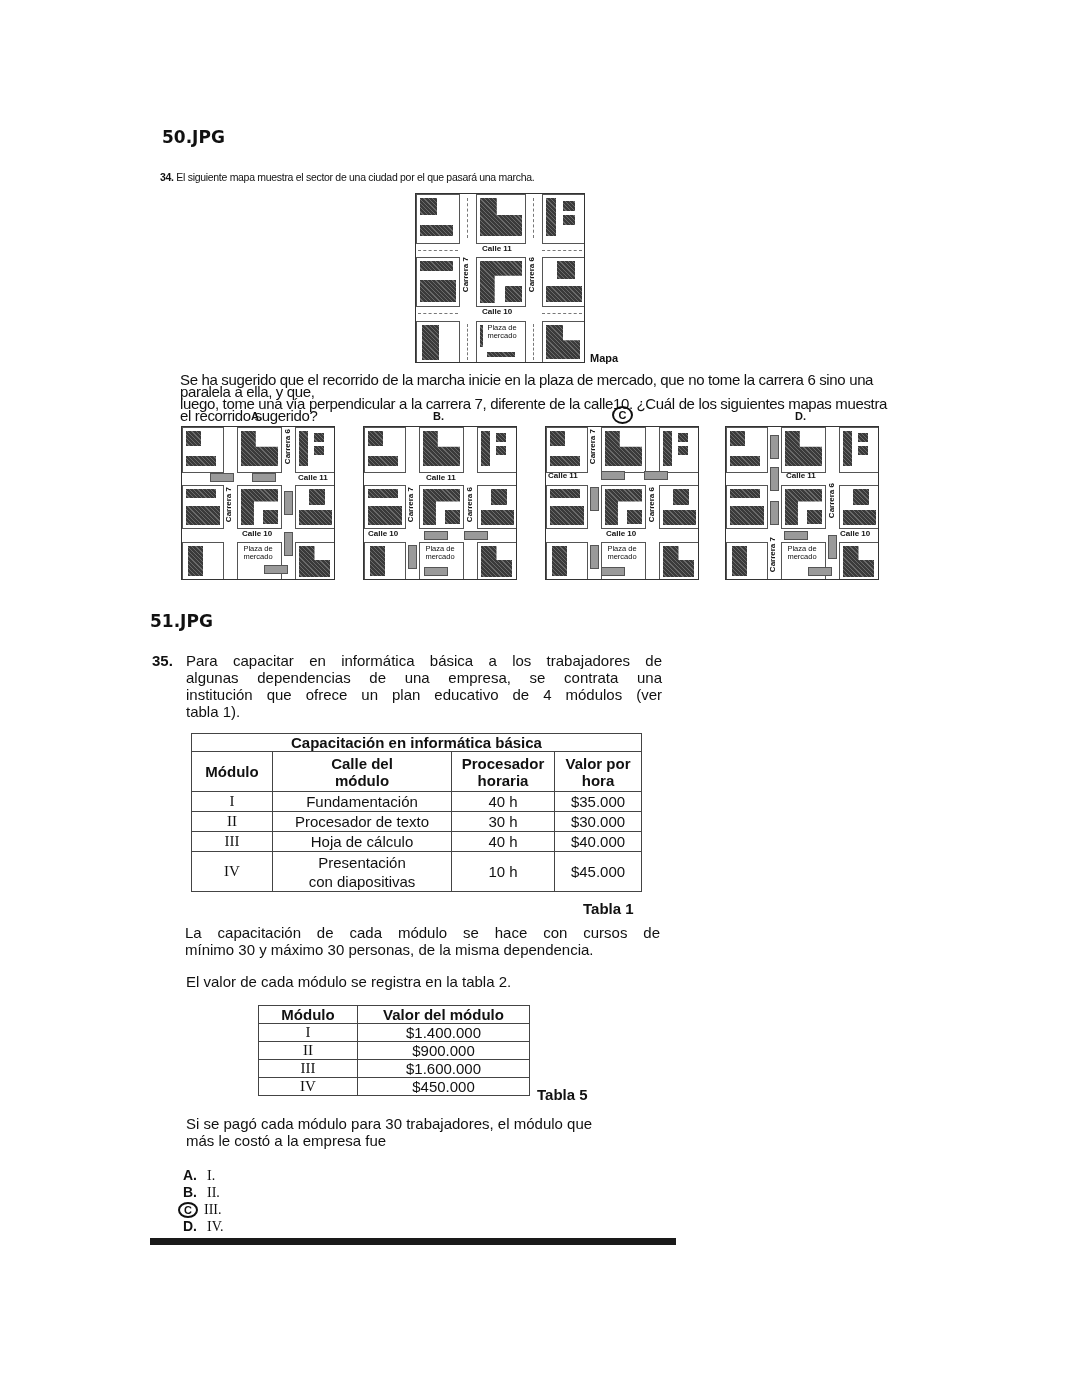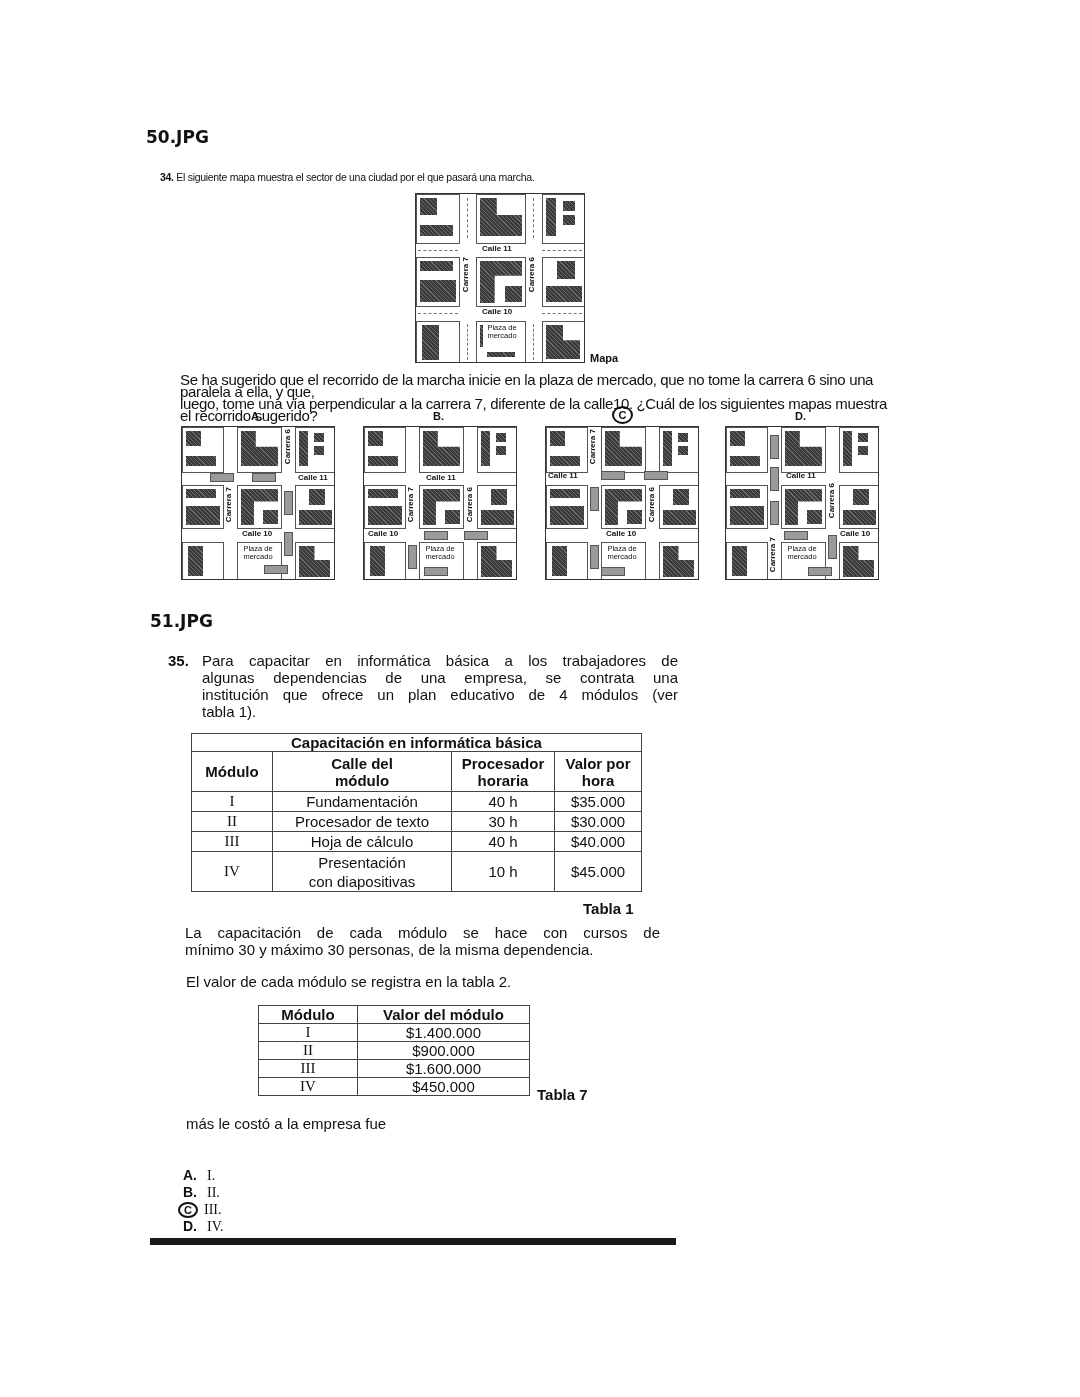--- a/index.html
+++ b/index.html
@@ -32,21 +32,21 @@
   .t2 td, .t2 th { border:1.5px solid #444; text-align:center; line-height:17px; padding:0; }
   .answer { font-size:14px; line-height:16px; }
   .answer .l { font-weight:bold; font-family:"Liberation Sans", sans-serif; display:inline-block; width:24px; }
   .answer .v { font-family:"Liberation Serif", serif; }
   .circle { display:inline-block; border:2px solid #111; border-radius:50%; width:17px; height:14px; text-align:center; line-height:14px; font-weight:bold; font-size:11px; }
   .bottom-rule { position:absolute; left:150px; top:1238px; width:526px; height:7px; background:#1a1a1a; }
 </style>
 </head>
 <body>
 
-<div class="abs file-title" style="left:146px;top:127px;">50.JPG</div>
+<div class="abs file-title" style="left:162px;top:127px;">50.JPG</div>
 
 <div class="abs q34" style="left:160px;top:171px;">
   <b>34.</b>
   <span>El siguiente mapa muestra el sector de una ciudad por el que pasará una marcha.</span>
 </div>
 
 <div class="map" style="left:415px;top:193px;width:168px;height:168px;">
 
   <div class="blk" style="left:0;top:0;width:42px;height:48px;">
       <div class="bld" style="left:3px;top:3px;width:17px;height:17px;"></div>
@@ -281,21 +281,21 @@
   <div class="arrow" style="left:82px;top:140px;width:22px;height:7px;"></div>
   <div class="street-label" style="left:60px;top:44px;">Calle 11</div>
   <div class="street-label" style="left:114px;top:102px;">Calle 10</div>
   <div class="street-label vlabel" style="left:42px;top:110px;">Carrera 7</div>
   <div class="street-label vlabel" style="left:101px;top:56px;">Carrera 6</div>
   <div class="plaza" style="left:56px;top:118px;width:40px;"><span>Plaza de</span><br><span>mercado</span></div>
 </div>
 
 <div class="abs file-title" style="left:150px;top:611px;">51.JPG</div>
 
-<div class="abs q35" style="left:168px;top:652px;width:510px;">
+<div class="abs q35" style="left:152px;top:652px;width:510px;">
   <div style="display:flex;">
     <span class="qnum" style="width:34px;">35.</span>
     <div style="flex:1;text-align:justify;">
       <div style="text-align:justify;text-align-last:justify;">Para capacitar en informática básica a los trabajadores de</div>
       <div style="text-align:justify;text-align-last:justify;">algunas dependencias de una empresa, se contrata una</div>
       <div style="text-align:justify;text-align-last:justify;">institución que ofrece un plan educativo de 4 módulos (ver</div>
       <div>tabla 1).</div>
     </div>
   </div>
 </div>
@@ -362,23 +362,24 @@
   <tr>
         <td class="roman">III</td>
         <td>$1.600.000</td>
       </tr>
   <tr>
         <td class="roman">IV</td>
         <td>$450.000</td>
       </tr>
 </tbody>
   </table>
-<div class="abs" style="left:537px;top:1086px;font-weight:bold;font-size:15px;">Tabla 7</div>
+<div class="abs" style="left:537px;top:1086px;font-weight:bold;font-size:15px;">Tabla 5</div>
 
 <div class="abs q35" style="left:186px;top:1115px;width:480px;">
+  <div>Si se pagó cada módulo para 30 trabajadores, el módulo que</div>
   <div>más le costó a la empresa fue</div>
 </div>
 
 <div class="abs answer" style="left:183px;top:1167px;">
   <div><span class="l">A.</span><span class="v">I.</span></div>
   <div><span class="l">B.</span><span class="v">II.</span></div>
   <div style="margin-left:-5px;"><span class="circle" style="width:16px;height:12px;line-height:12px;margin-right:6px;">C</span><span class="v">III.</span></div>
   <div><span class="l">D.</span><span class="v">IV.</span></div>
 </div>
 

